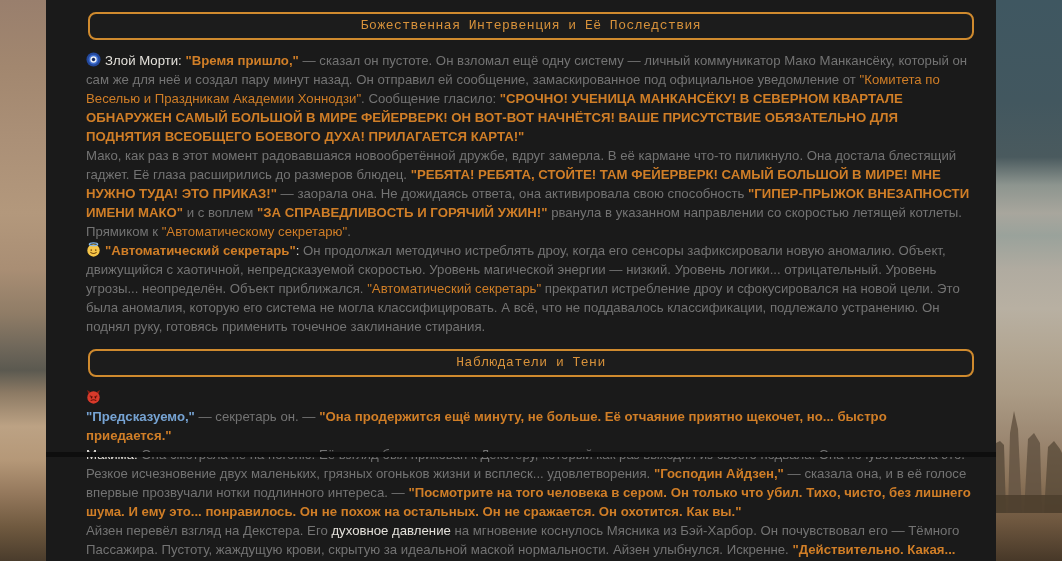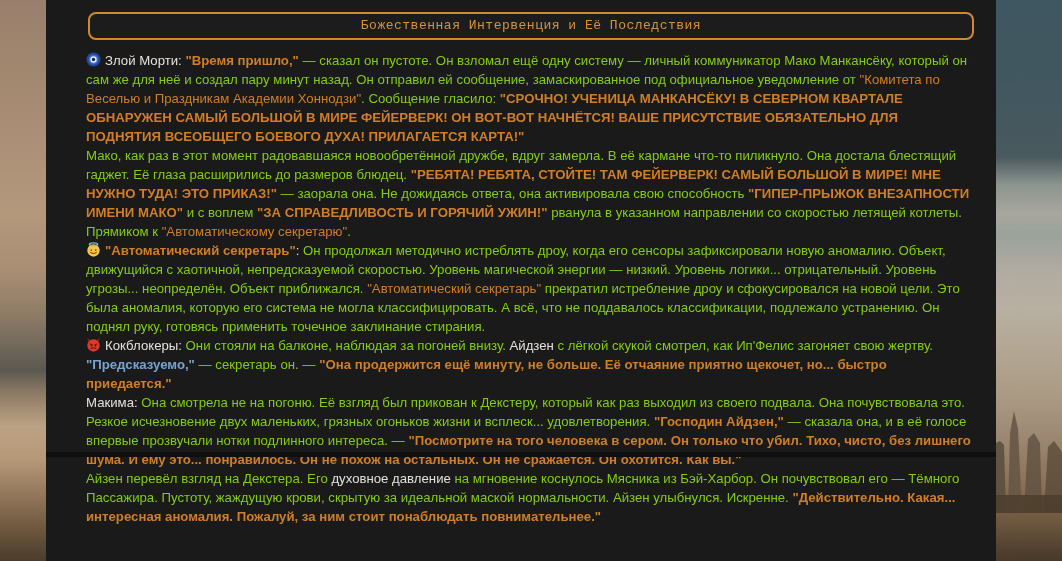--- a/index.html
+++ b/index.html
@@ -33,21 +33,21 @@
   .section-header{
     border:2px solid #cf8a2e;border-radius:8px;
     margin:4px 0 11px 2px;padding:2px 0 3px;
     text-align:center;
     font-family:"Liberation Mono","DejaVu Sans Mono",monospace;
     font-size:13px;letter-spacing:.5px;color:#d8923b;
     background:#1c1c1c;
   }
   .section-header:nth-of-type(2){margin-top:13px;}
   .para{margin:0;}
-  .seg-body{color:#84cc16;margin-top:12px;}
+  .seg-body{color:#737373;margin-top:12px;}
   .seg-bold{color:#e4e1db;font-weight:400;}
   .seg-orange{color:#d07e27;}
   .seg-orange-bold{color:#d07e27;font-weight:700;}
   .seg-blue-bold{color:#76a3d3;font-weight:700;}
   .inline-icon{display:inline-block;width:15px;height:15px;vertical-align:-2px;margin-right:4px;}
   .bottom-band{position:absolute;left:0;bottom:0;width:100%;height:5px;background:#0e0e0e;}
 </style>
 </head>
 <body>
 
@@ -85,31 +85,34 @@
   <p class="para">
     <svg class="inline-icon" viewBox="0 0 16 16">
       <circle cx="8" cy="9" r="6.6" fill="#f6c548"></circle>
       <ellipse cx="8" cy="2.4" rx="4.4" ry="1.5" fill="none" stroke="#86b8e8" stroke-width="1.5"></ellipse>
       <circle cx="5.6" cy="8.6" r="0.9" fill="#7a4f10"></circle>
       <circle cx="10.4" cy="8.6" r="0.9" fill="#7a4f10"></circle>
       <path d="M5 11 Q8 13.6 11 11" fill="none" stroke="#7a4f10" stroke-width="1.1" stroke-linecap="round"></path>
     </svg><span><span class="seg-orange-bold">"Автоматический секретарь"</span><span class="seg-bold">: </span><span class="seg-body">Он продолжал методично истреблять дроу, когда его сенсоры зафиксировали новую аномалию. Объект, движущийся с хаотичной, непредсказуемой скоростью. Уровень магической энергии — низкий. Уровень логики... отрицательный. Уровень угрозы... неопределён. Объект приближался. </span><span class="seg-orange">"Автоматический секретарь"</span><span class="seg-body"> прекратил истребление дроу и сфокусировался на новой цели. Это была аномалия, которую его система не могла классифицировать. А всё, что не поддавалось классификации, подлежало устранению. Он поднял руку, готовясь применить точечное заклинание стирания.</span></span>
   </p>
 
+  <div class="section-header">
+    <span>Наблюдатели и Тени</span>
+  </div>
 
   <p class="para">
     <svg class="inline-icon" viewBox="0 0 16 16">
       <polygon points="1.2,1 4.6,3.2 2.6,5.4" fill="#8f1f12"></polygon>
       <polygon points="14.8,1 11.4,3.2 13.4,5.4" fill="#8f1f12"></polygon>
       <circle cx="8" cy="9" r="6.6" fill="#d93a2b"></circle>
       <path d="M4.4 7.4 L6.8 8.4 M11.6 7.4 L9.2 8.4" stroke="#6e1309" stroke-width="1.1" stroke-linecap="round"></path>
       <circle cx="5.8" cy="9.3" r="0.8" fill="#3a0b05"></circle>
       <circle cx="10.2" cy="9.3" r="0.8" fill="#3a0b05"></circle>
       <path d="M5.4 12.2 Q8 10.8 10.6 12.2" fill="none" stroke="#6e1309" stroke-width="1.1" stroke-linecap="round"></path>
-    </svg><span><span class="seg-bold">Кокблокеры: </span><span class="seg-body">Они стояли на балконе, наблюдая за погоней внизу. </span><span class="seg-bold">Айдзен</span><span class="seg-body"> с лёгкой скукой смотрел, как Ип'Фелис загоняет свою жертву.</span></span>
+    </svg>
   </p>
 
   <p class="para">
     <span><span class="seg-blue-bold">"Предсказуемо,"</span><span class="seg-body"> — секретарь он. — </span><span class="seg-orange-bold">"Она продержится ещё минуту, не больше. Её отчаяние приятно щекочет, но... быстро приедается."</span></span>
   </p>
 
   <p class="para">
     <span><span class="seg-bold">Макима: </span><span class="seg-body">Она смотрела не на погоню. Её взгляд был прикован к Декстеру, который как раз выходил из своего подвала. Она почувствовала это. Резкое исчезновение двух маленьких, грязных огоньков жизни и всплеск... удовлетворения. </span><span class="seg-orange-bold">"Господин Айдзен,"</span><span class="seg-body"> — сказала она, и в её голосе впервые прозвучали нотки подлинного интереса. — </span><span class="seg-orange-bold">"Посмотрите на того человека в сером. Он только что убил. Тихо, чисто, без лишнего шума. И ему это... понравилось. Он не похож на остальных. Он не сражается. Он охотится. Как вы."</span></span>
   </p>
 

